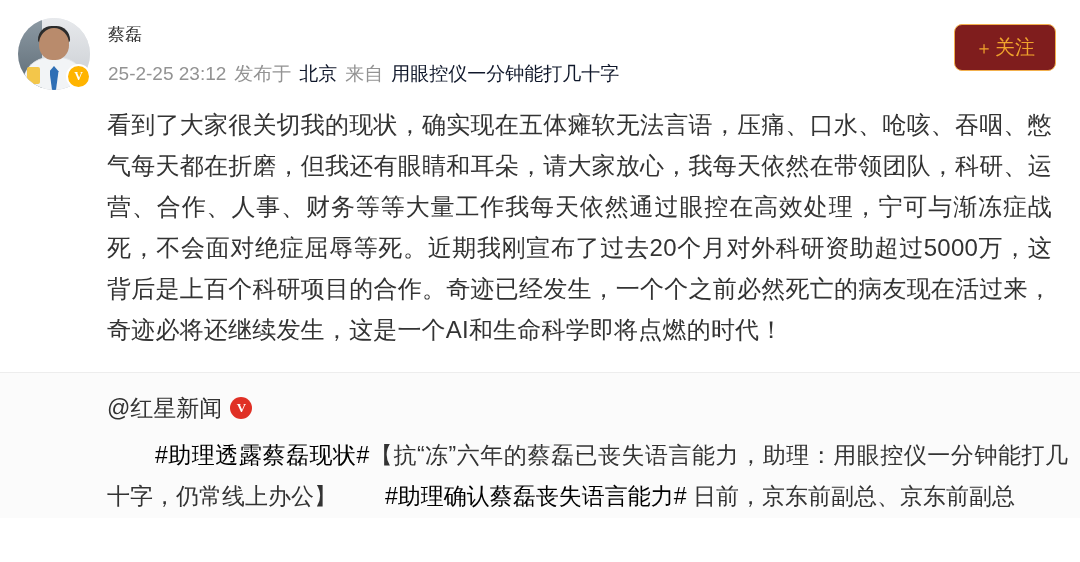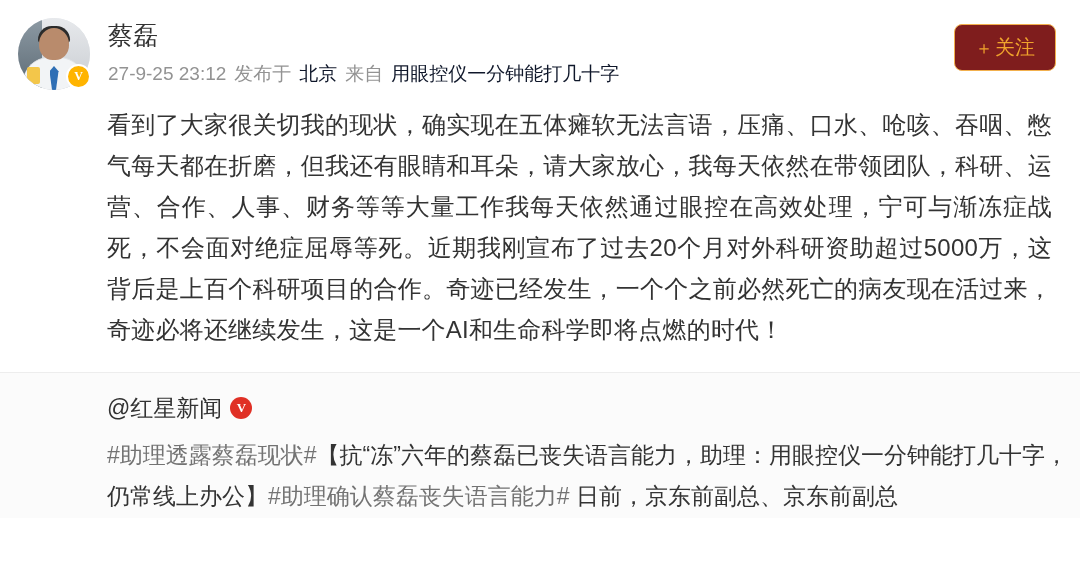--- a/index.html
+++ b/index.html
@@ -123,21 +123,21 @@
     font-weight: bold;
     font-family: "Liberation Serif", serif;
     box-sizing: content-box;
   }
   .header-text {
     flex: 1 1 auto;
     padding-left: 18px;
     min-width: 0;
   }
   .nickname {
-    font-size: 25px;
+    font-size: 17px;
     line-height: 30px;
     color: #333333;
     font-weight: normal;
     margin-top: 4px;
   }
   .meta-line {
     margin-top: 11px;
     font-size: 19px;
     line-height: 26px;
     color: #939393;
@@ -208,21 +208,22 @@
     margin-left: 8px;
   }
   .repost-text {
     margin-top: 12px;
     font-size: 23px;
     line-height: 41px;
     color: #333333;
     text-align: justify;
   }
   .topic {
-    color: #737373;
+    color: #000000;
+    margin-left: 48px;
   }
 </style>
 </head>
 <body>
 
 <div class="weibo-card">
 
   <div class="post-header">
 
     <div class="avatar-wrap">
@@ -234,21 +235,21 @@
         <div class="badge-card"></div>
         <div class="hair"></div>
         <div class="head"></div>
       </div>
       <div class="verify-badge">V</div>
     </div>
 
     <div class="header-text">
       <div class="nickname">蔡磊</div>
       <div class="meta-line">
-        <span>27-9-25 23:12</span><span class="meta-sep"></span><span>发布于</span><span class="meta-sep"></span><span class="meta-link">北京</span><span class="meta-sep"></span><span>来自</span><span class="meta-sep"></span><span class="meta-link">用眼控仪一分钟能打几十字</span>
+        <span>25-2-25 23:12</span><span class="meta-sep"></span><span>发布于</span><span class="meta-sep"></span><span class="meta-link">北京</span><span class="meta-sep"></span><span>来自</span><span class="meta-sep"></span><span class="meta-link">用眼控仪一分钟能打几十字</span>
       </div>
     </div>
 
     <button class="follow-btn">
       <span class="plus">＋</span><span>关注</span>
     </button>
 
   </div>
 
   <div class="post-body">看到了大家很关切我的现状，确实现在五体瘫软无法言语，压痛、口水、呛咳、吞咽、憋气每天都在折磨，但我还有眼睛和耳朵，请大家放心，我每天依然在带领团队，科研、运营、合作、人事、财务等等大量工作我每天依然通过眼控在高效处理，宁可与渐冻症战死，不会面对绝症屈辱等死。近期我刚宣布了过去20个月对外科研资助超过5000万，这背后是上百个科研项目的合作。奇迹已经发生，一个个之前必然死亡的病友现在活过来，奇迹必将还继续发生，这是一个AI和生命科学即将点燃的时代！</div>

